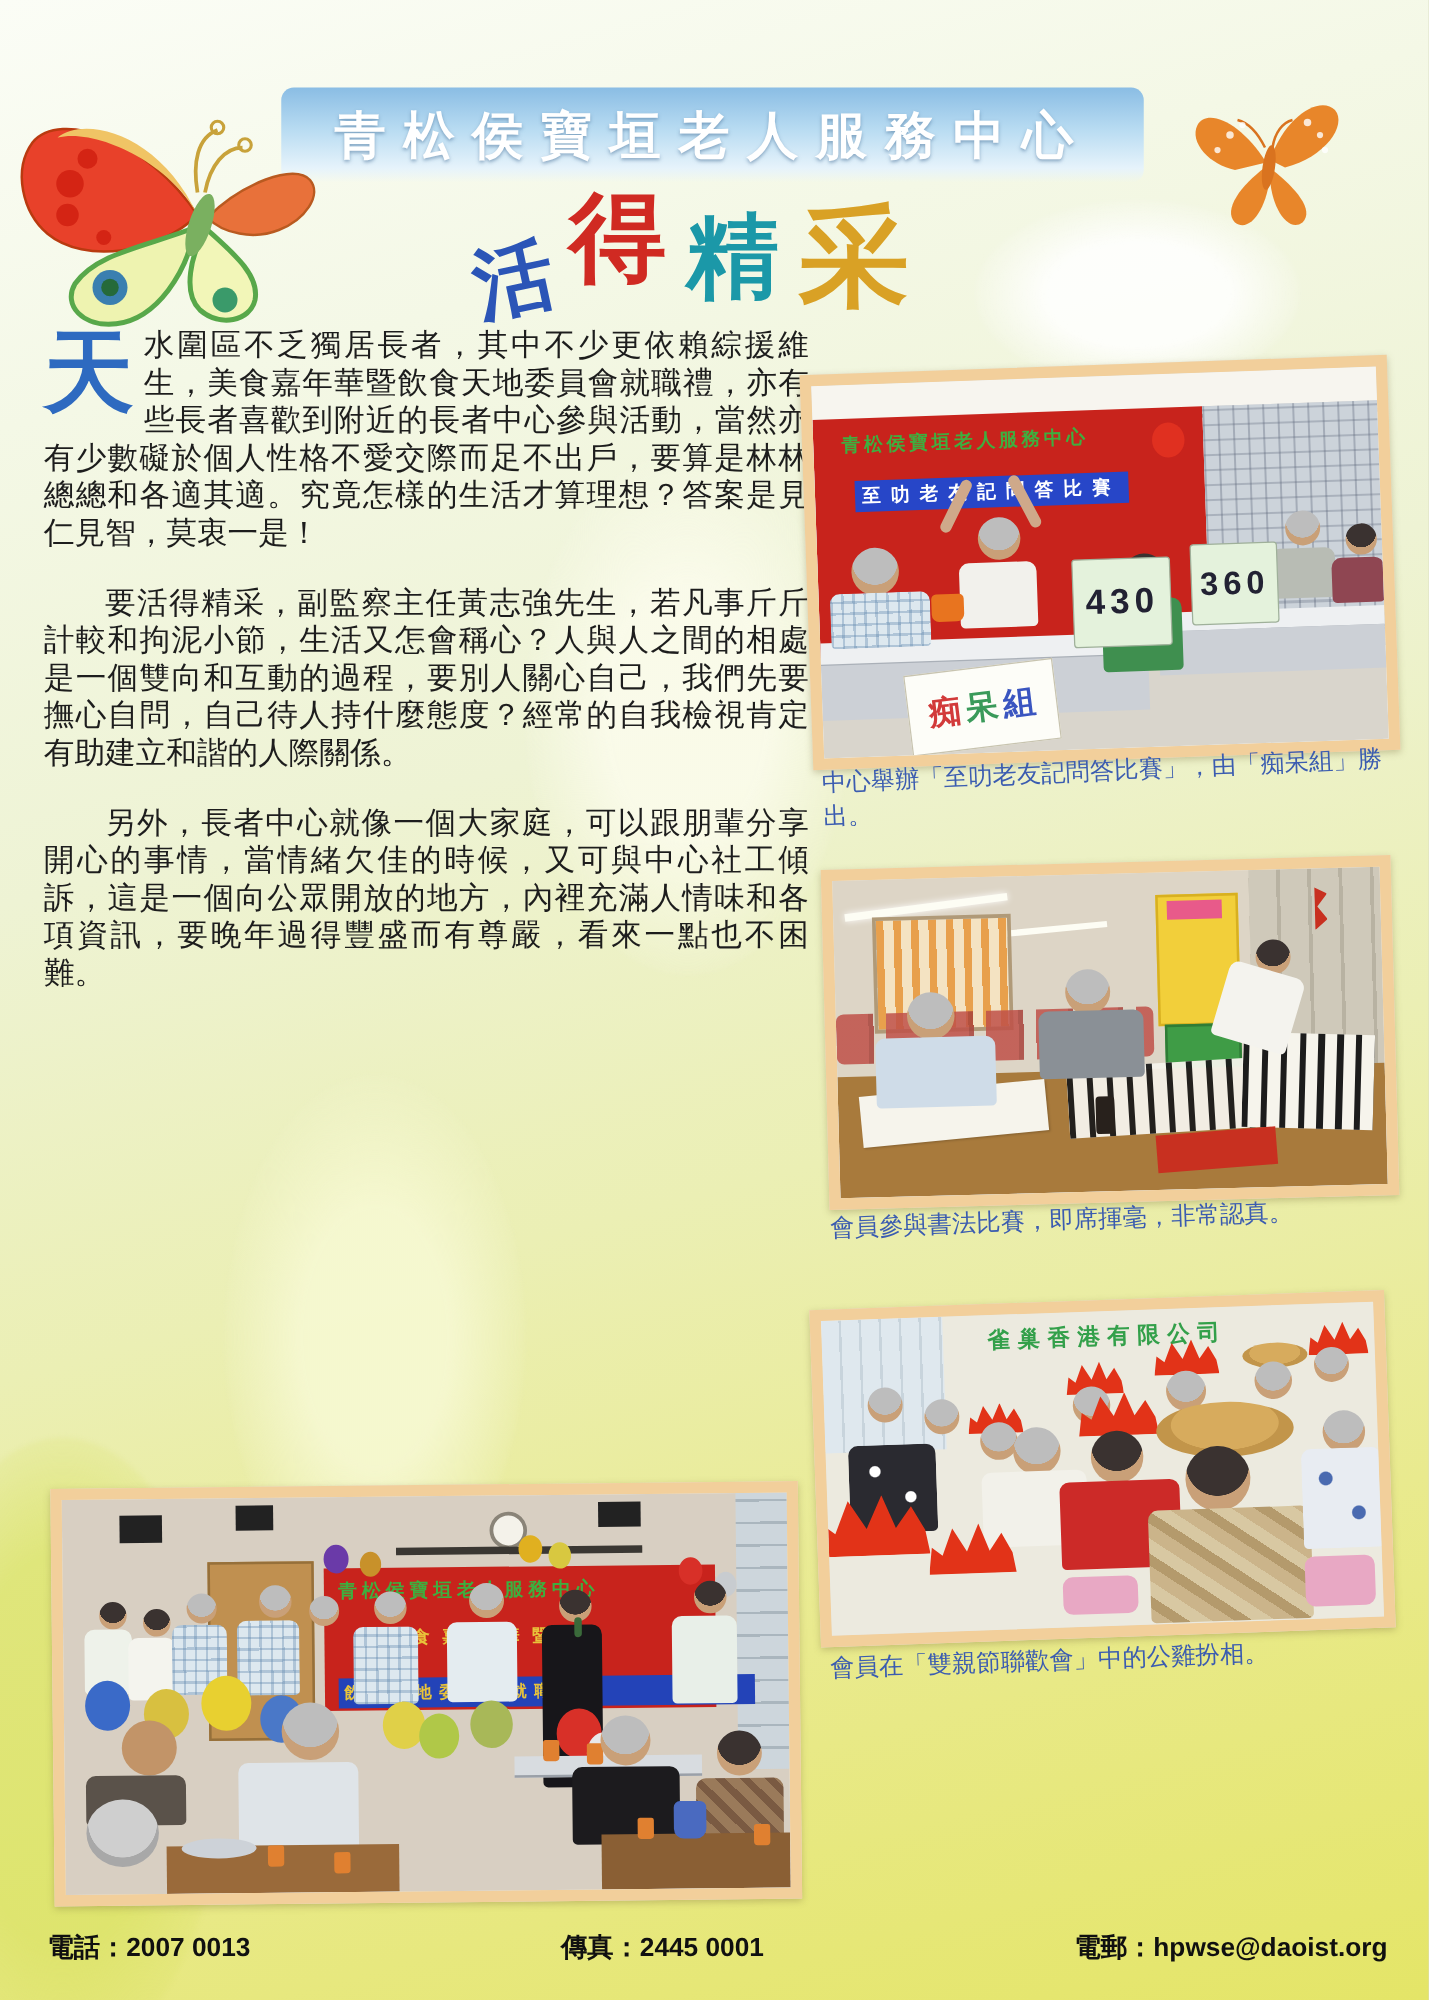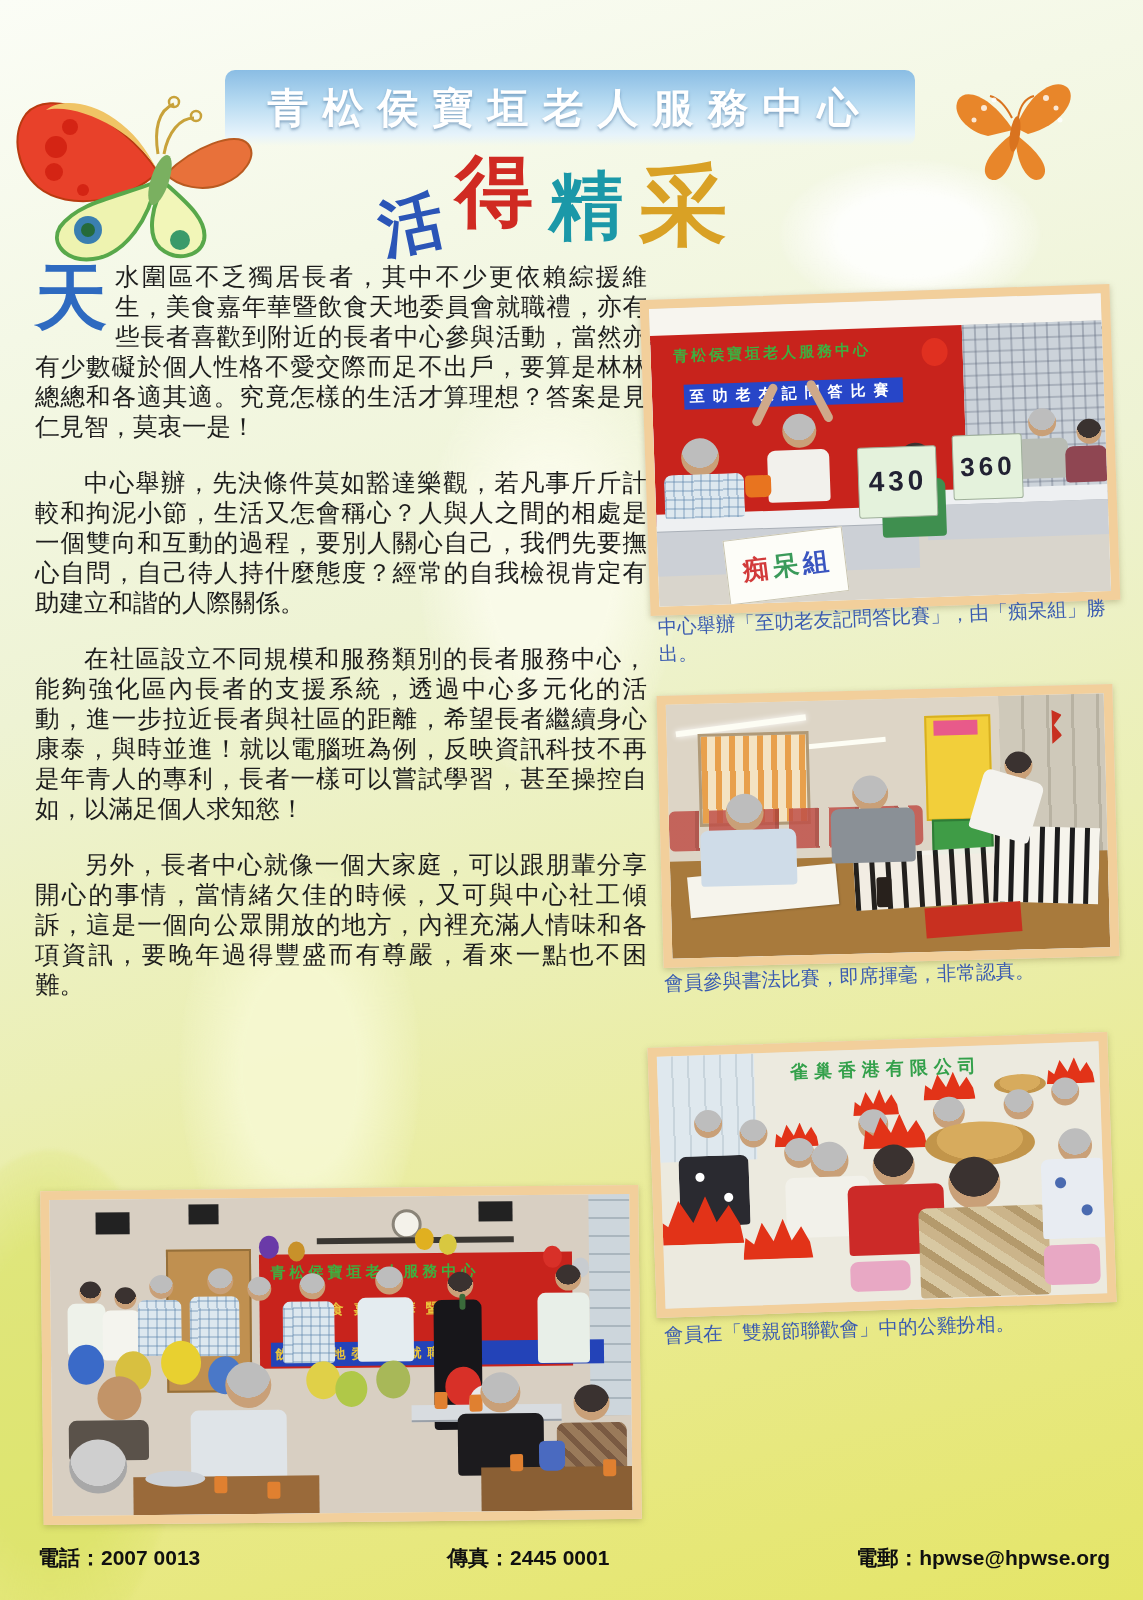--- a/index.html
+++ b/index.html
@@ -103,22 +103,21 @@
     <circle cx="36" cy="40" r="3" fill="#fff" opacity=".8"></circle>
       <circle cx="46" cy="32" r="2.5" fill="#fff" opacity=".8"></circle>
     <circle cx="98" cy="30" r="3" fill="#fff" opacity=".8"></circle>
       <circle cx="108" cy="40" r="2.5" fill="#fff" opacity=".8"></circle>
     <circle cx="26" cy="52" r="2.5" fill="#fff" opacity=".8"></circle>
       <circle cx="112" cy="52" r="2.5" fill="#fff" opacity=".8"></circle>
   </svg>
 
   <div class="abs article">
     <p><span class="dropcap">天</span><span>水圍區不乏獨居長者，其中不少更依賴綜援維生，美食嘉年華暨飲食天地委員會就職禮，亦有些長者喜歡到附近的長者中心參與活動，當然亦有少數礙於個人性格不愛交際而足不出戶，要算是林林總總和各適其適。究竟怎樣的生活才算理想？答案是見仁見智，莫衷一是！</span></p>
-    <p class="ind">中心舉辦，先決條件莫如豁達樂觀，若凡事斤斤計較和拘泥小節，生活又怎會稱心？人與人之間的相處是一個雙向和互動的過程，要別人關心自己，我們先要撫心自問，自己待人持什麼態度？經常的自我檢視肯定有助建立和諧的人際關係。</p>
-    <p class="ind">在社區設立不同規模和服務類別的長者服務中心，能夠強化區內長者的支援系統，透過中心多元化的活動，進一步拉近長者與社區的距離，希望長者繼續身心康泰，與時並進！就以電腦班為例，反映資訊科技不再是年青人的專利，長者一樣可以嘗試學習，甚至操控自如，以滿足個人求知慾！</p>
+    <p class="ind">要活得精采，副監察主任黃志強先生，若凡事斤斤計較和拘泥小節，生活又怎會稱心？人與人之間的相處是一個雙向和互動的過程，要別人關心自己，我們先要撫心自問，自己待人持什麼態度？經常的自我檢視肯定有助建立和諧的人際關係。</p>
     <p class="ind">另外，長者中心就像一個大家庭，可以跟朋輩分享開心的事情，當情緒欠佳的時候，又可與中心社工傾訴，這是一個向公眾開放的地方，內裡充滿人情味和各項資訊，要晚年過得豐盛而有尊嚴，看來一點也不困難。</p>
   </div>
 
   <div class="abs photo" style="left:645px;top:292px;width:452px;height:298px;transform:rotate(-2deg);">
     <div class="inner" style="background:#efede6;">
       <div class="abs" style="left:0;top:0;width:100%;height:11%;background:#f7f5ef;border-bottom:3px solid #5a5248;"></div>
       <div class="abs" style="left:0;top:9%;width:69%;height:64%;background:#c8231c;"></div>
       <div class="abs curtain-plaid" style="left:69%;top:9%;width:31%;height:66%;"></div>
       <div class="abs" style="left:5%;top:13%;width:62%;color:#3fae3f;font-weight:bold;font-size:15px;letter-spacing:3px;white-space:nowrap;">青松侯寶垣老人服務中心</div>
       <div class="abs" style="left:7%;top:26%;background:#2746c8;color:#fff;font-weight:bold;font-size:15px;letter-spacing:8px;padding:3px 6px;white-space:nowrap;">至叻老友記問答比賽</div>
@@ -306,16 +305,16 @@
       <div class="abs" style="left:74%;top:86%;width:26%;height:14%;background:#8a5f34;"></div>
       <div class="abs" style="left:84%;top:78%;width:26px;height:30px;background:#4a6ac0;border-radius:5px 5px 8px 8px;"></div>
       <div class="cup" style="left:79%;top:82%;"></div>
       <div class="cup" style="left:95%;top:84%;"></div>
     </div>
   </div>
 
   <div class="abs footer">
     <span>電話：2007 0013</span>
     <span>傳真：2445 0001</span>
-    <span>電郵：hpwse@hpwse.org</span>
+    <span>電郵：hpwse@daoist.org</span>
   </div>
 
 </div>
 
 </body></html>

